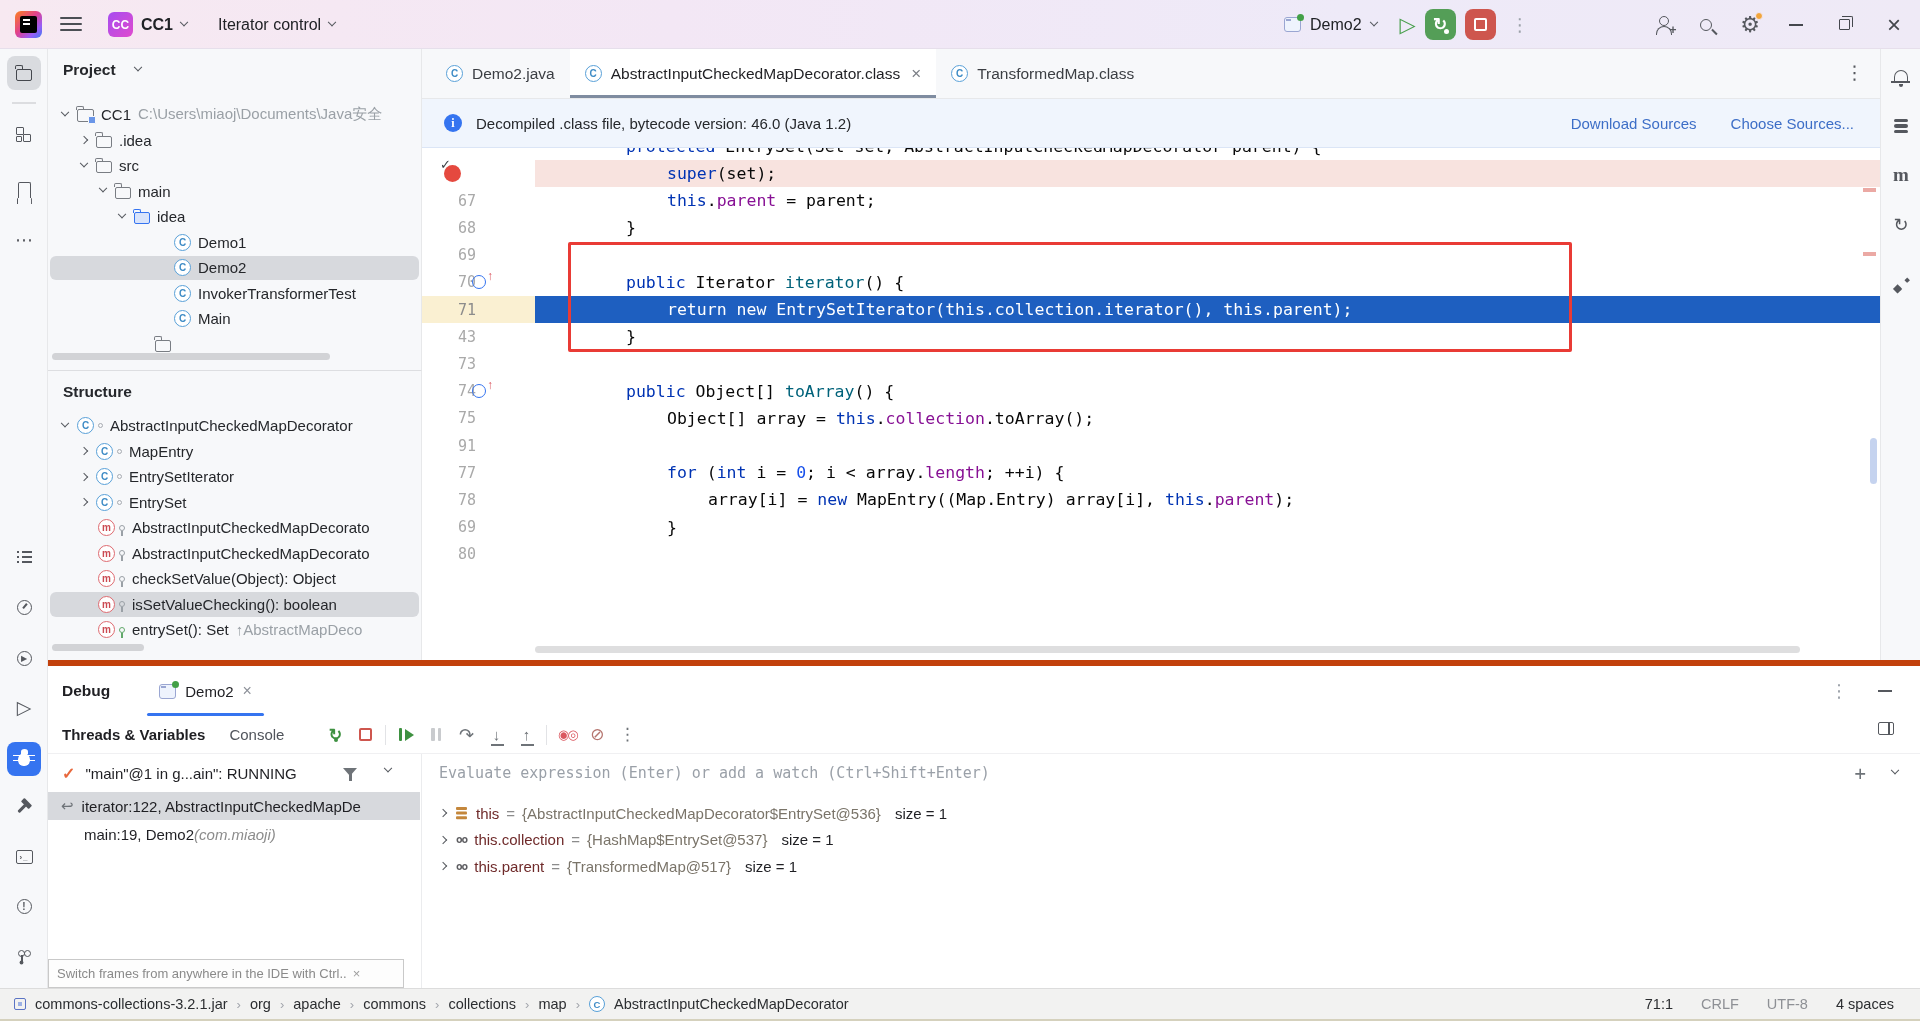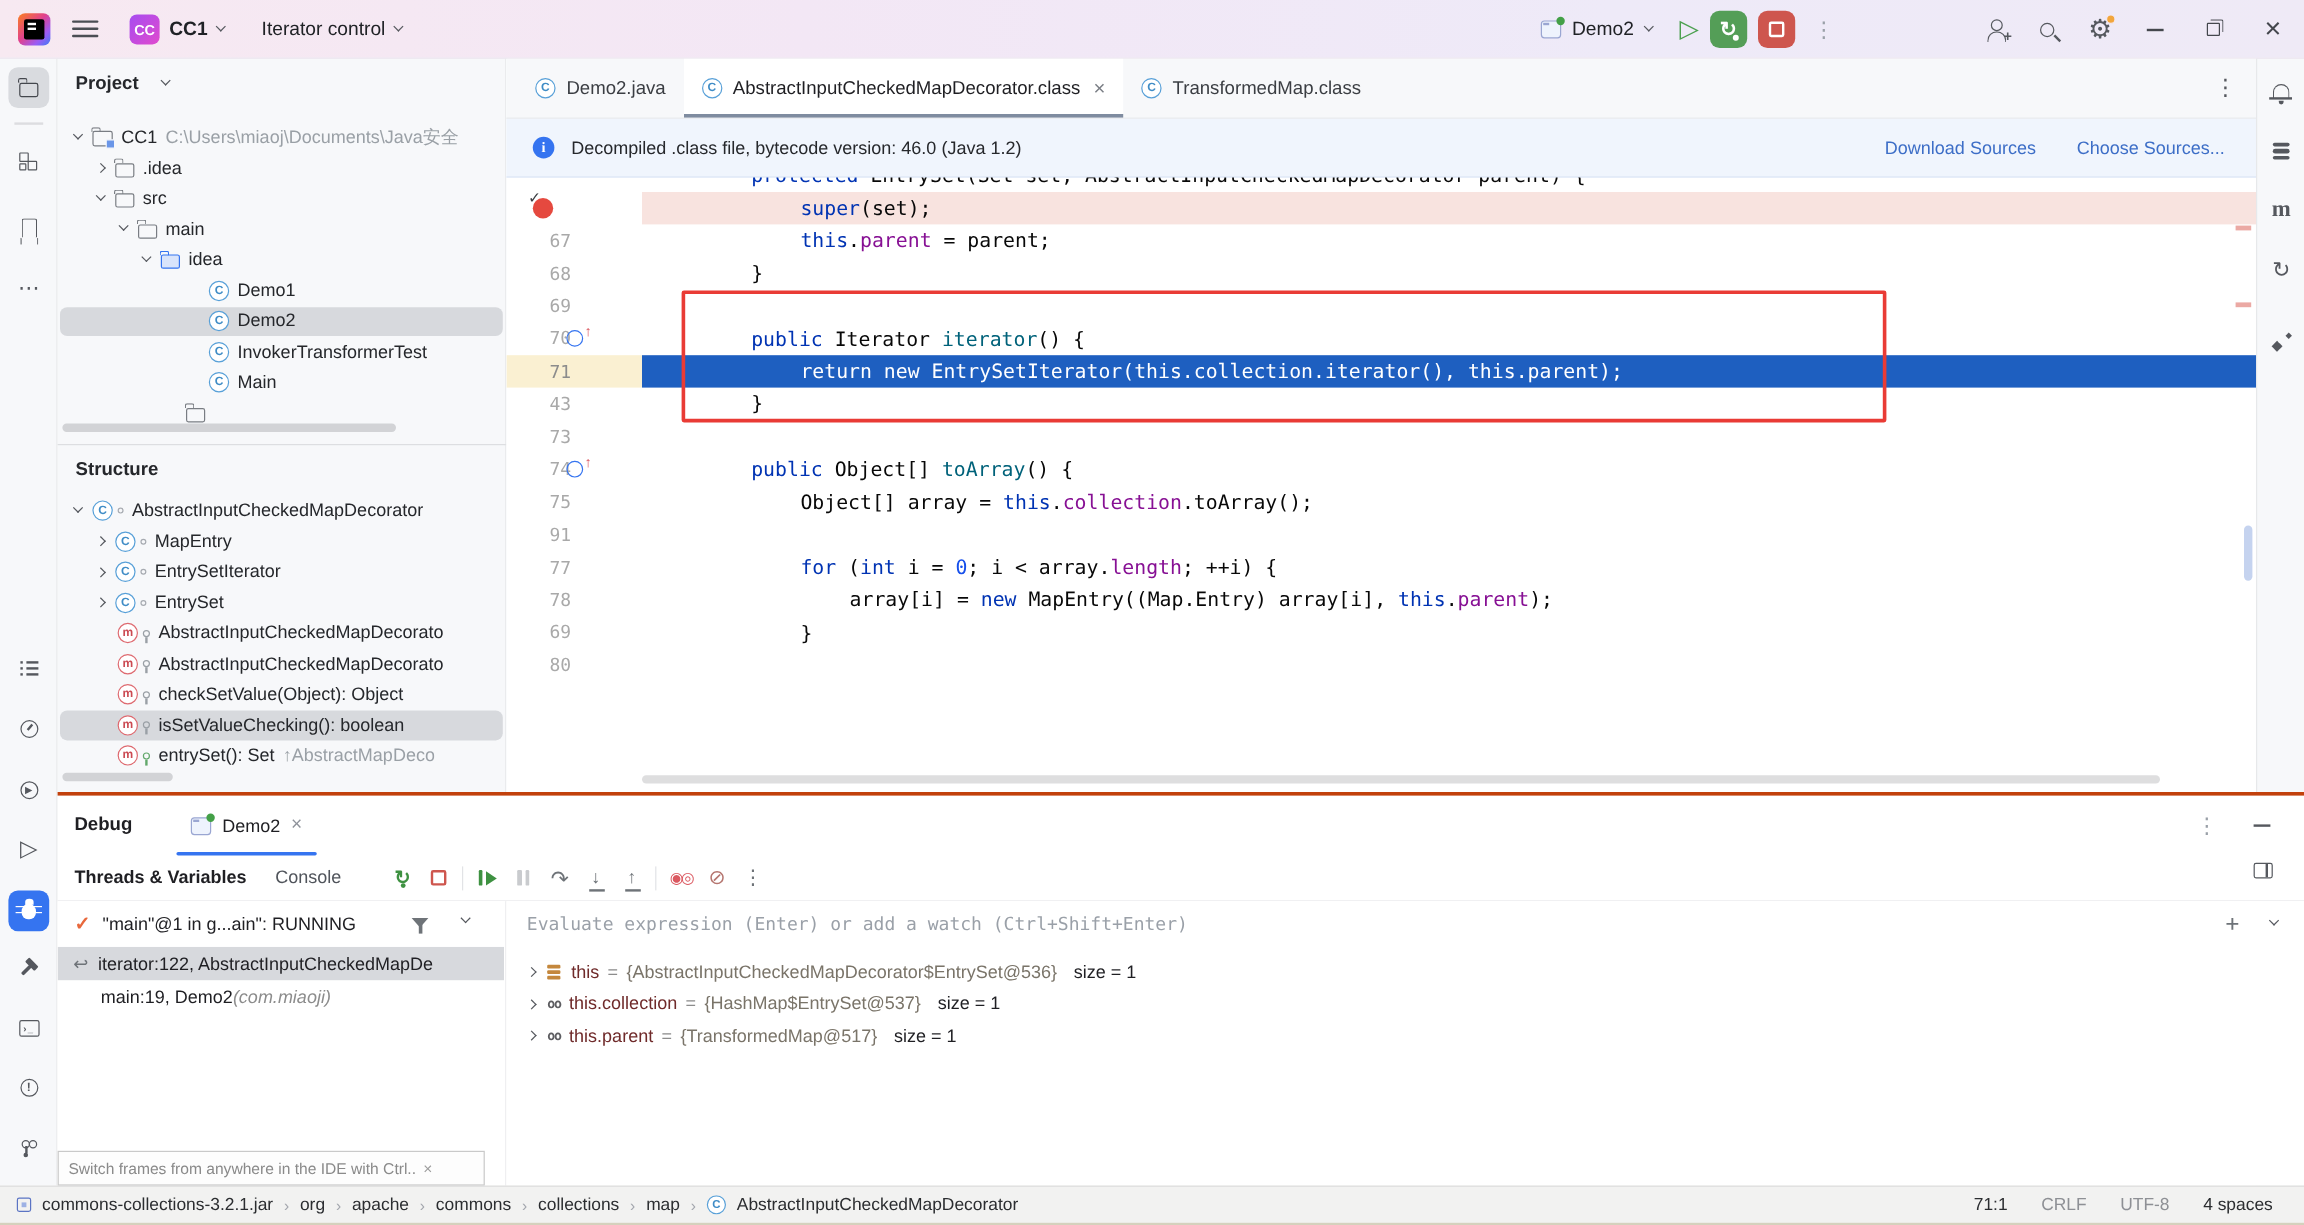--- a/index.html
+++ b/index.html
@@ -137,21 +137,21 @@
   .tk-k{color:#0033b3}.tk-p{color:#080808}.tk-d{color:#00627a}.tk-f{color:#871094}.tk-n{color:#1750eb}.tk-w{color:#fff}
   .bp-dot{position:absolute;left:22px;top:5px;width:17px;height:17px;border-radius:50%;background:#e5493f}
   .bp-dot::after{content:"✓";position:absolute;left:-4px;top:-8px;font-size:13px;color:#3b3e43;font-family:"Liberation Sans",sans-serif}
   .ovr-ic{position:absolute;left:50px;top:6px;width:14px;height:14px;border:1.7px solid #3574f0;border-radius:50%}
   .ovr-ic::after{content:"↑";position:absolute;right:-8px;top:-7px;color:#db5860;font-size:12px;font-family:"Liberation Sans",sans-serif}
   .red-box{position:absolute;left:146px;top:94px;width:1004px;height:110px;border:3px solid #e93b35;border-radius:2px;pointer-events:none;z-index:5}
   .code-hscroll{position:absolute;left:113px;top:498px;width:1265px;height:7px;border-radius:4px;background:#dededf}
   .stripe-mark{position:absolute;left:1441px;width:13px;height:4px}
   .vthumb{position:absolute;left:1448px;width:7px;border-radius:4px;background:#c5d3ef}
   
-  .debug-panel{position:absolute;left:48px;top:660px;width:1872px;height:328px;background:#fff;border-top:3px solid #c2410c}
+  .debug-panel{position:absolute;left:48px;top:660px;width:1872px;height:328px;background:#fff;border-top:6px solid #c2410c}
   .dbg-header{position:absolute;left:0;top:0;width:100%;height:50px;display:flex;align-items:center}
   .dbg-title{font-size:15.5px;font-weight:700;margin-left:14px;color:#1f1f23}
   .dbg-tab{display:flex;align-items:center;gap:9px;margin-left:43px;height:50px;position:relative;padding:0 6px}
   .dbg-tab::after{content:"";position:absolute;left:-6px;right:-6px;bottom:0;height:3.5px;background:#3574f0;border-radius:2px}
   .dbg-tab .x{color:#8e929a;font-size:16px}
   .dbg-header-right{position:absolute;right:28px;top:0;height:50px;display:flex;align-items:center;gap:30px;color:#55585e}
   .dbg-toolbar{position:absolute;left:0;top:50px;width:100%;height:38px;display:flex;align-items:center;border-bottom:1px solid #f0f0f2}
   .view-tab{font-size:15px;padding:0 12px}
   .view-tab.sel{font-weight:700;color:#1f1f23;padding-left:14px}
   .view-tab.dim{color:#50545b}

